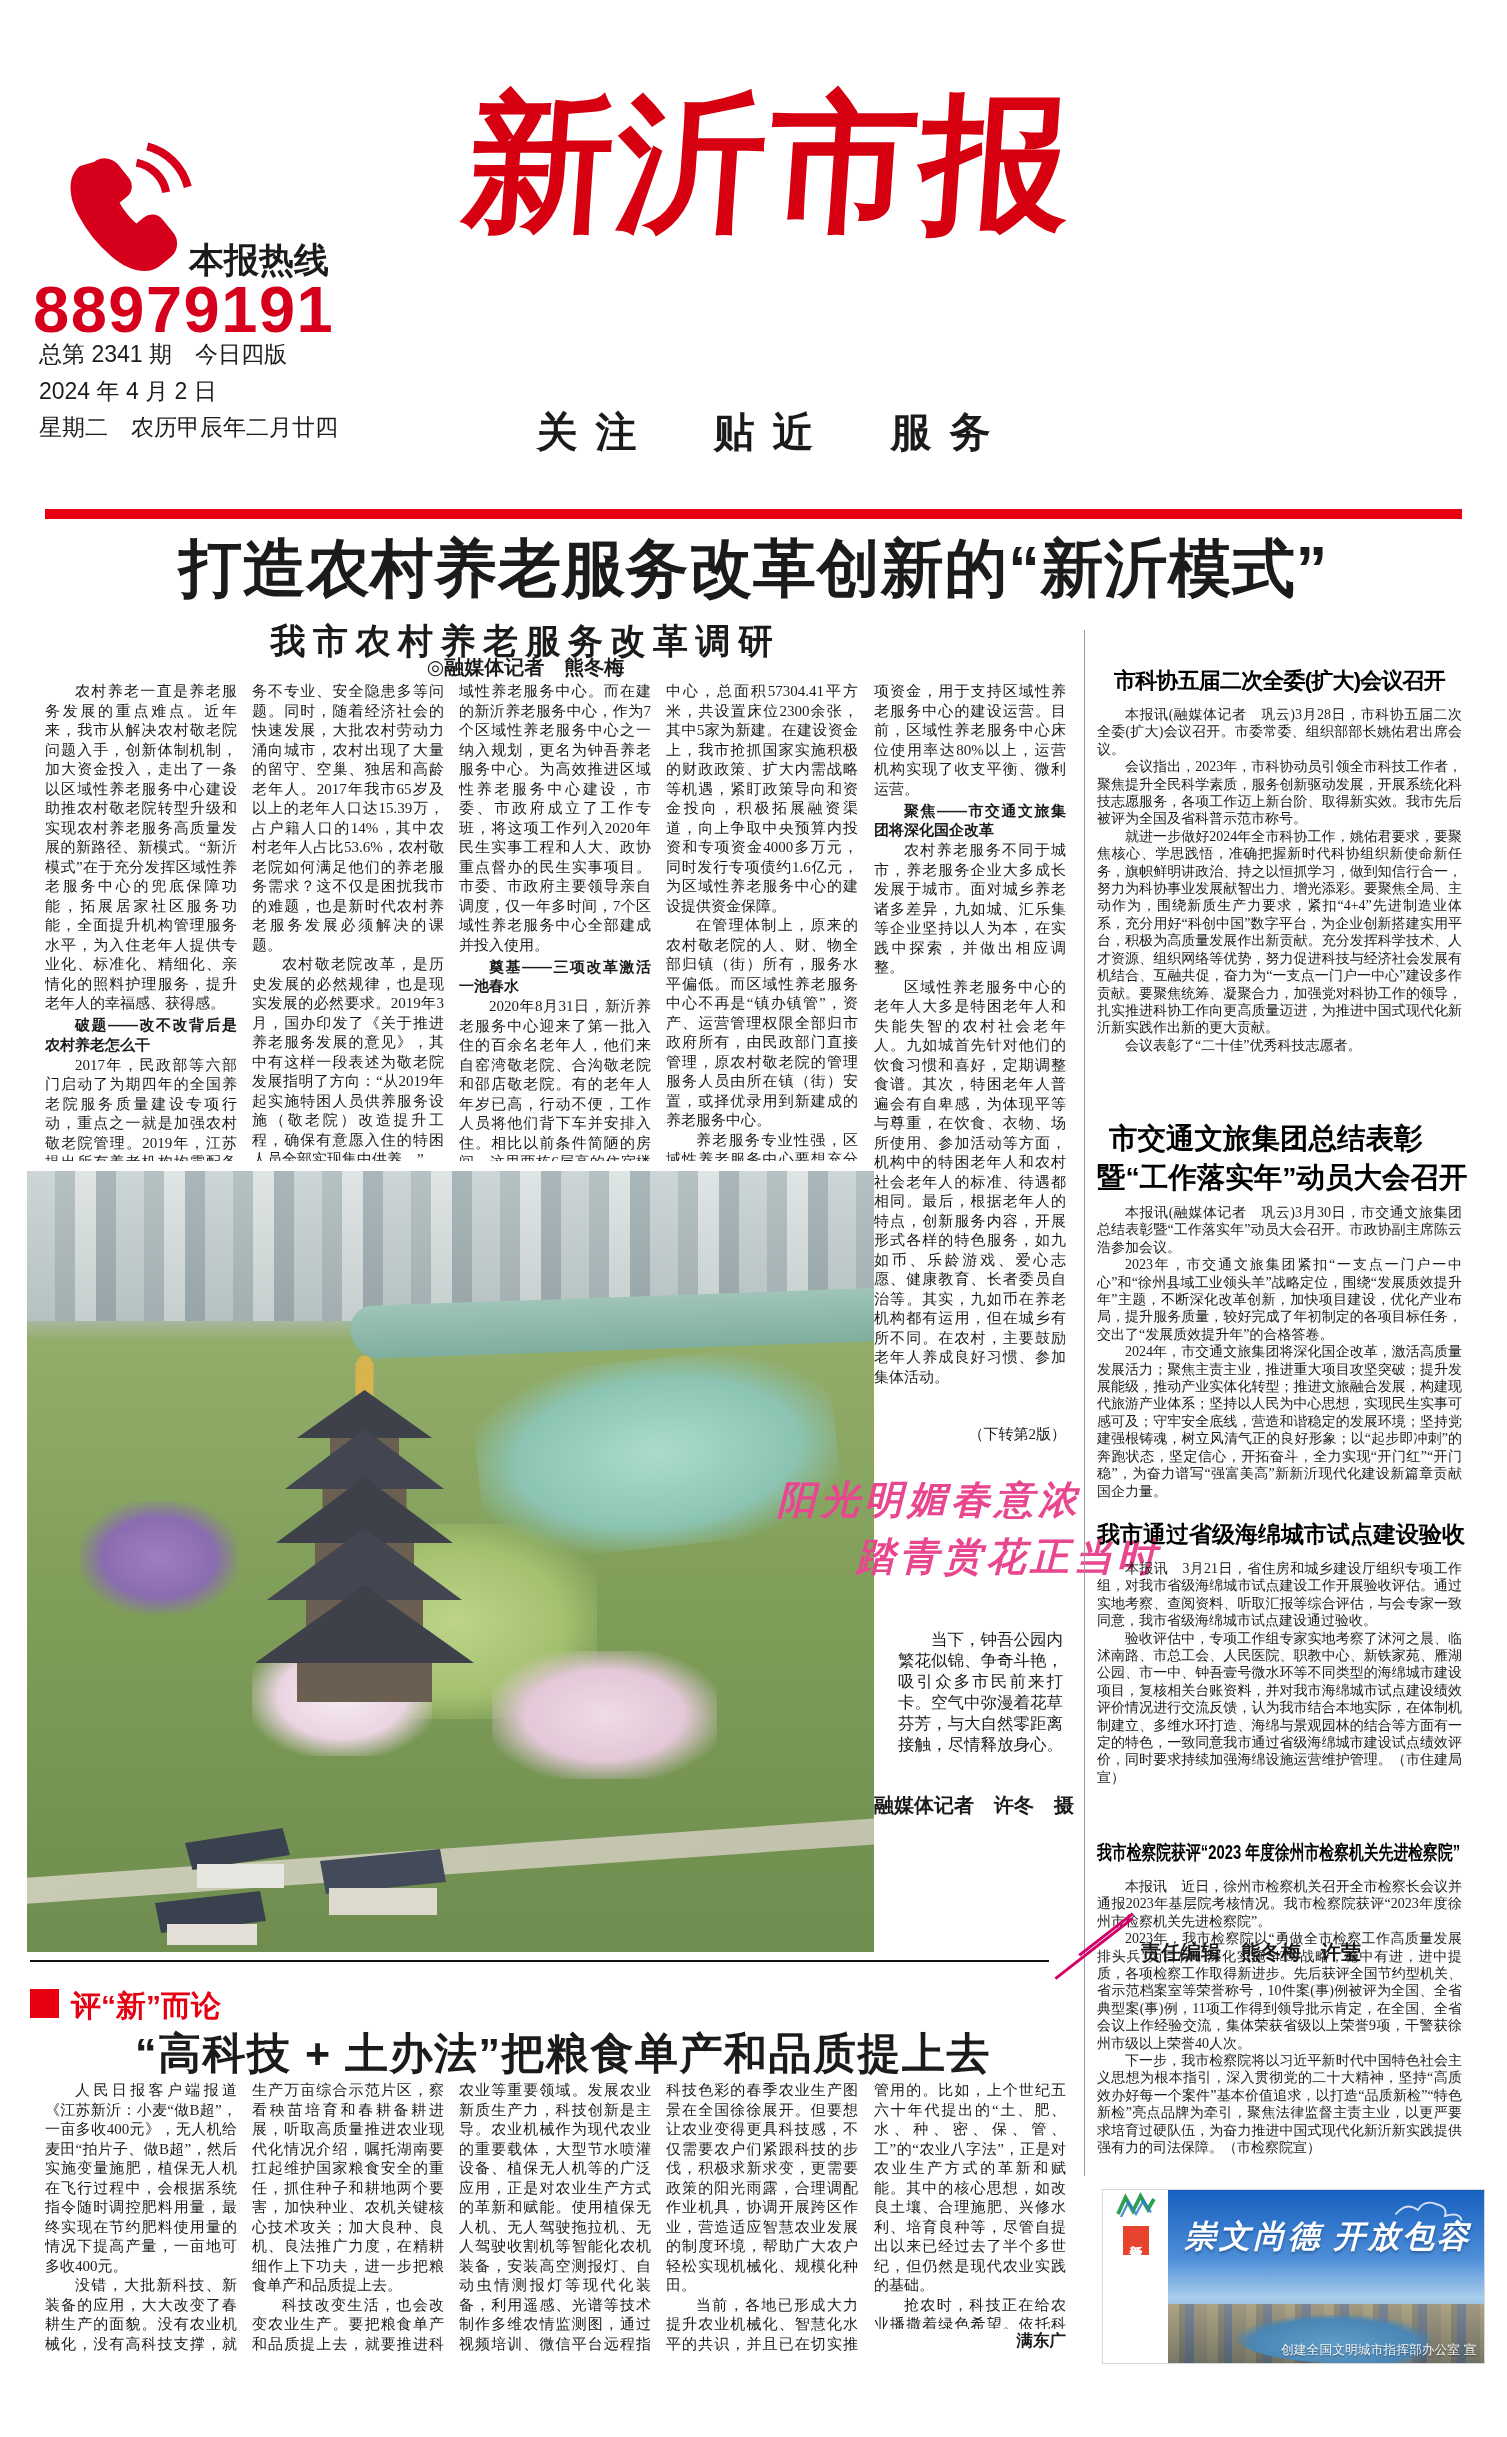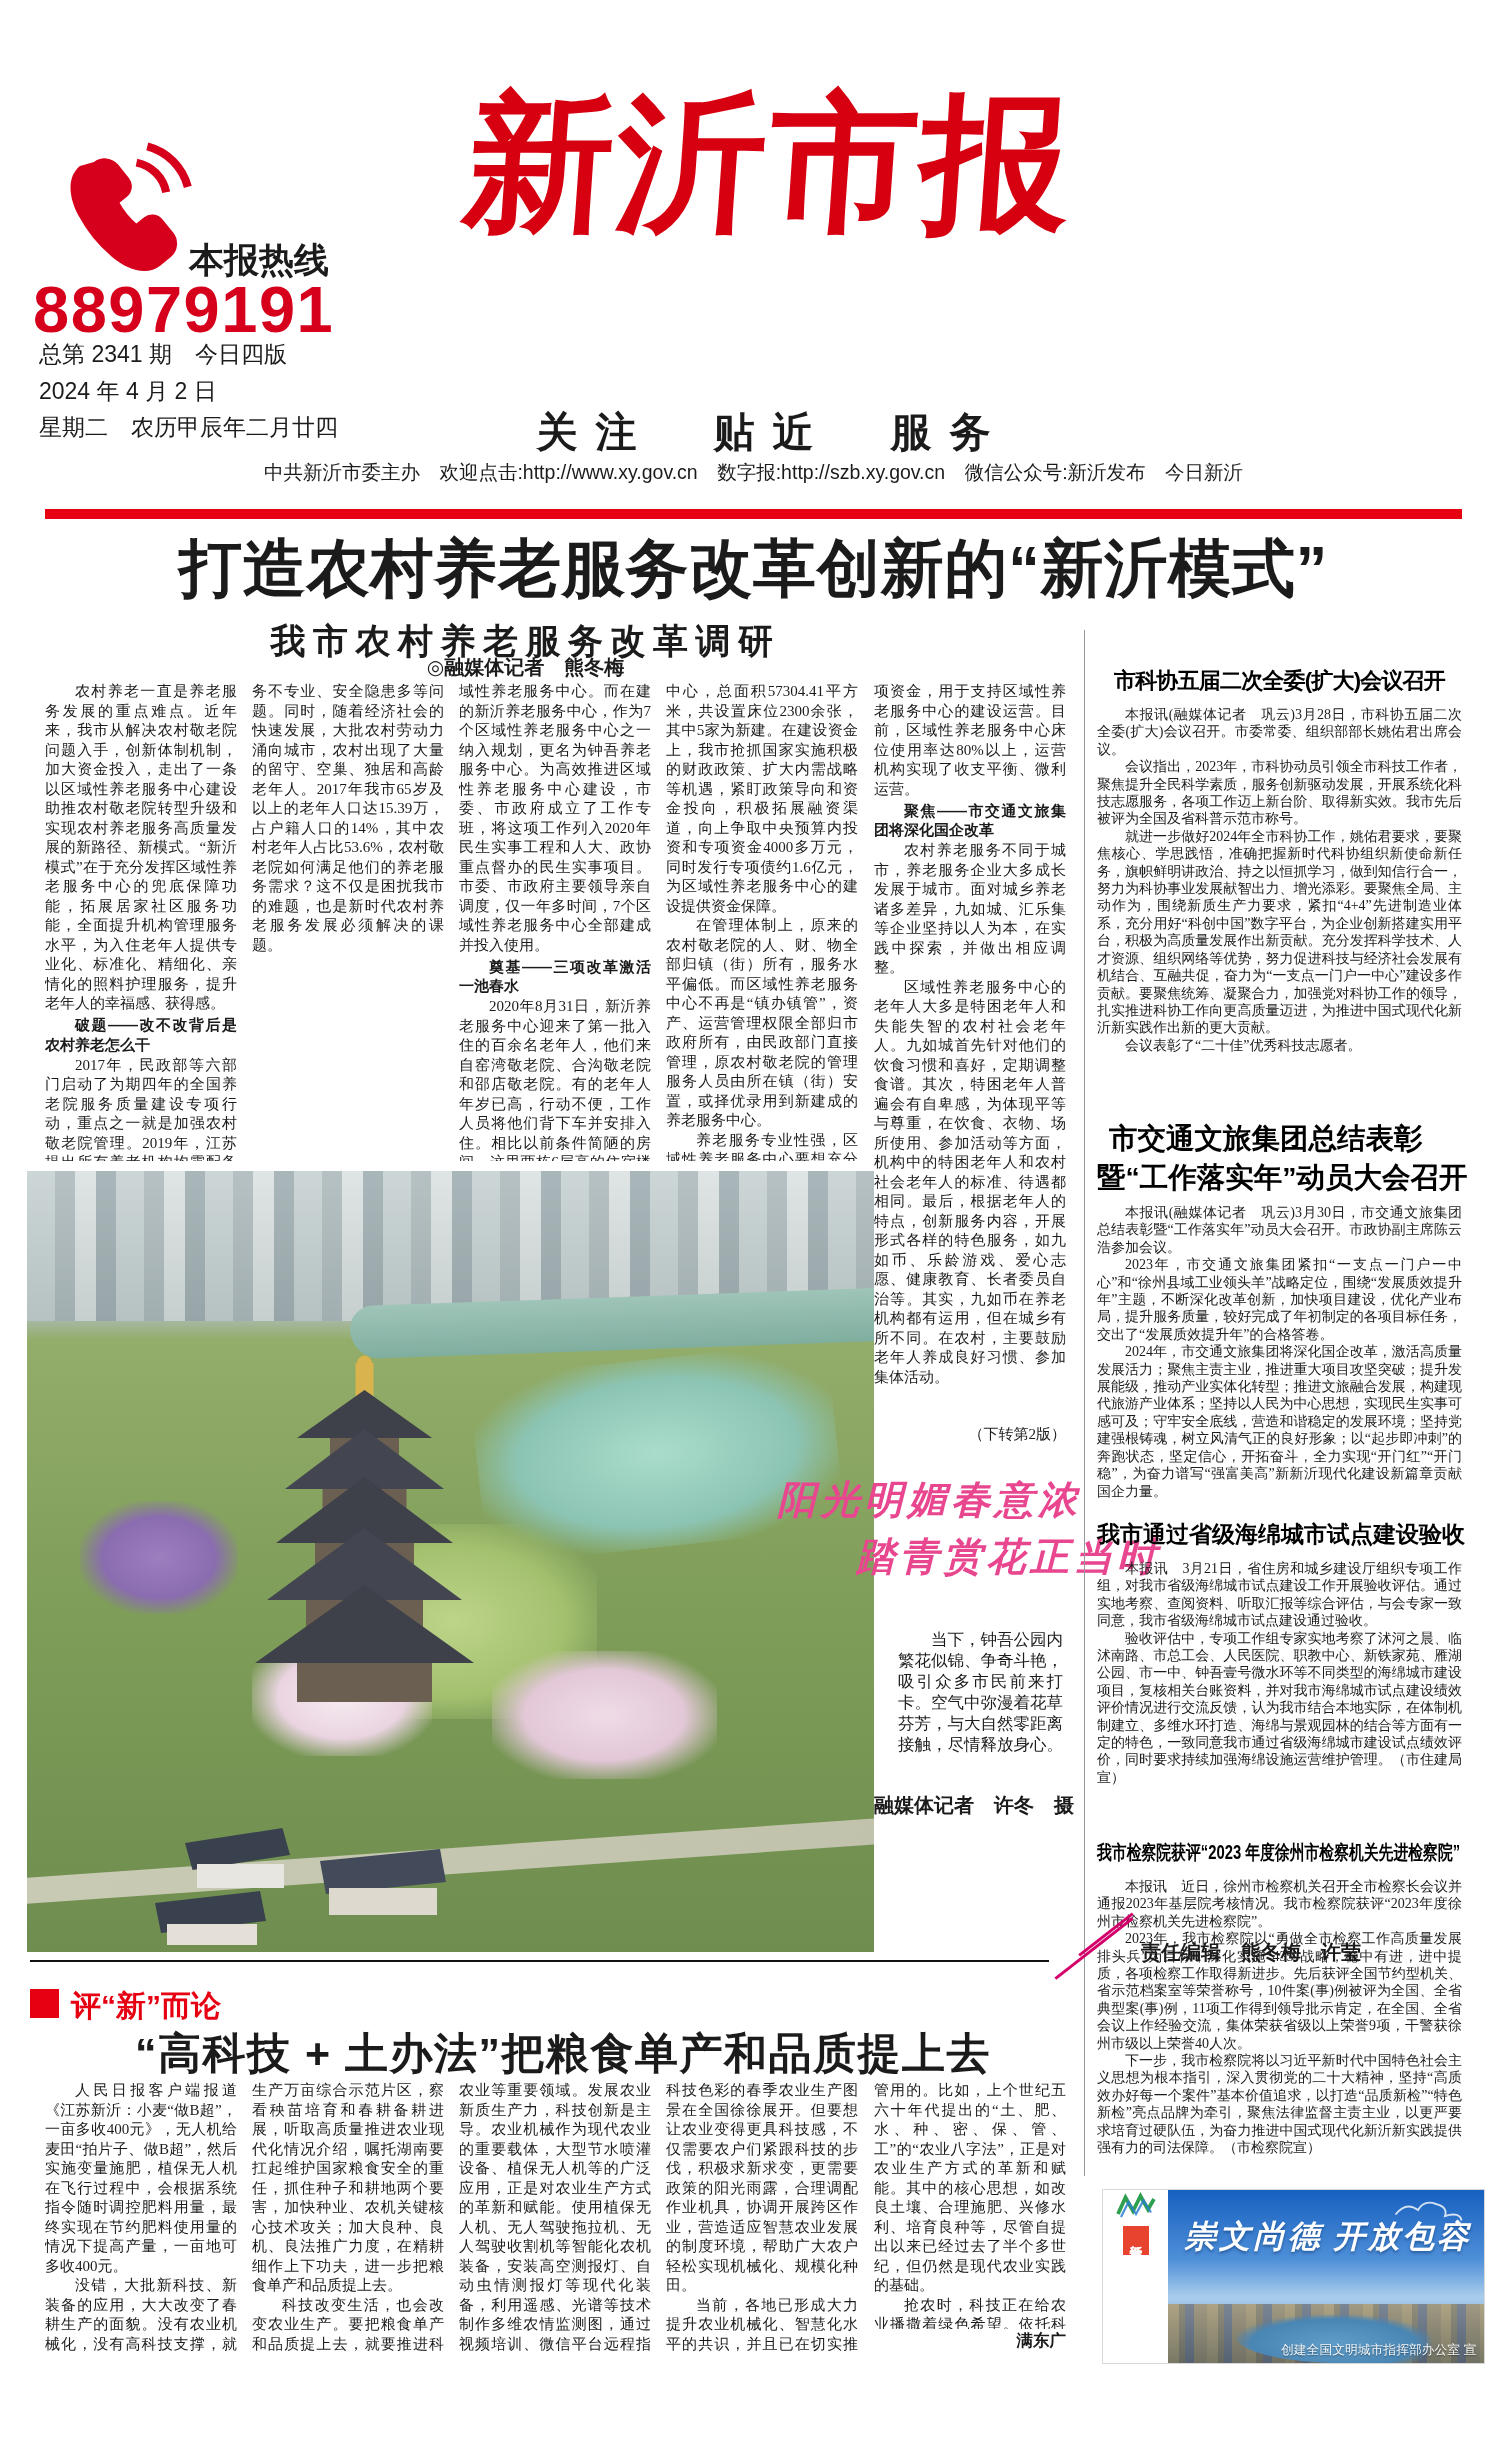--- a/index.html
+++ b/index.html
@@ -73,35 +73,35 @@
     </svg>
   </div>
   <div class="abs sans b nowrap" style="left:189px;top:237px;font-size:35px;">本报热线</div>
   <div class="abs sans b nowrap red" style="left:33px;top:272px;font-size:65px;letter-spacing:1.5px;color:#d6001c;">88979191</div>
   <div class="abs sans nowrap" style="left:39px;top:339px;font-size:23px;">总第 2341 期　今日四版</div>
   <div class="abs sans nowrap" style="left:39px;top:376px;font-size:23px;">2024 年 4 月 2 日</div>
   <div class="abs sans nowrap" style="left:39px;top:412px;font-size:23px;">星期二　农历甲辰年二月廿四</div>
 
   <div class="abs nowrap" id="masthead-title" style="left:465px;top:90px;">新沂市报</div>
   <div class="abs ctr nowrap" id="slogan" style="left:480px;top:405px;width:585px;">关注　贴近　服务</div>
-  <div class="abs sans ctr nowrap" style="left:105px;top:459px;width:1297px;font-size:19.5px;">中共新沂市委主办　欢迎点击:http://www.xy.gov.cn　数字报:http://szb.xy.gov.cn　微信公众号:新沂发布　今日新沂</div>
 
   <div class="abs redrule" style="left:45px;top:509px;width:1417px;height:9.8px;"></div>
 
   <div class="abs sans ctr nowrap" id="lead-headline" style="left:45px;top:531px;width:1417px;">打造农村养老服务改革创新的“新沂模式”</div>
   <div class="abs ctr nowrap" id="lead-subtitle" style="left:45px;top:618px;width:961px;">我市农村养老服务改革调研</div>
   <div class="abs sans ctr nowrap" id="lead-byline" style="left:45px;top:654px;width:961px;">◎融媒体记者　熊冬梅</div>
 
   <div class="abs ncol" style="left:45px;top:682px;height:479px;">
       <p class="para">农村养老一直是养老服务发展的重点难点。近年来，我市从解决农村敬老院问题入手，创新体制机制，加大资金投入，走出了一条以区域性养老服务中心建设助推农村敬老院转型升级和实现农村养老服务高质量发展的新路径、新模式。“新沂模式”在于充分发挥区域性养老服务中心的兜底保障功能，拓展居家社区服务功能，全面提升机构管理服务水平，为入住老年人提供专业化、标准化、精细化、亲情化的照料护理服务，提升老年人的幸福感、获得感。</p>
       <div class="sub">破题——改不改背后是农村养老怎么干</div>
       <p class="para">2017年，民政部等六部门启动了为期四年的全国养老院服务质量建设专项行动，重点之一就是加强农村敬老院管理。2019年，江苏提出所有养老机构均需配备消防设施。当时，我市的20所农村敬老院大多由上世纪七八十年代的中小学改建而成，常修常坏，多为C级危房，已失去改修的价值。而且一所敬老院维修改造花费至少30万元，20所敬老院就需600万元，镇级财力薄弱，很难投入大笔资金对敬老院进行改造。</p>
     </div>
   <div class="abs ncol" style="left:252px;top:682px;height:479px;">
       <p class="para pc">务不专业、安全隐患多等问题。同时，随着经济社会的快速发展，大批农村劳动力涌向城市，农村出现了大量的留守、空巢、独居和高龄老年人。2017年我市65岁及以上的老年人口达15.39万，占户籍人口的14%，其中农村老年人占比53.6%，农村敬老院如何满足他们的养老服务需求？这不仅是困扰我市的难题，也是新时代农村养老服务发展必须解决的课题。</p>
+      <p class="para">农村敬老院改革，是历史发展的必然规律，也是现实发展的必然要求。2019年3月，国办印发了《关于推进养老服务发展的意见》，其中有这样一段表述为敬老院发展指明了方向：“从2019年起实施特困人员供养服务设施（敬老院）改造提升工程，确保有意愿入住的特困人员全部实现集中供养。”</p>
     </div>
   <div class="abs ncol" style="left:459px;top:682px;height:479px;">
       <p class="para pc">域性养老服务中心。而在建的新沂养老服务中心，作为7个区域性养老服务中心之一纳入规划，更名为钟吾养老服务中心。为高效推进区域性养老服务中心建设，市委、市政府成立了工作专班，将这项工作列入2020年民生实事工程和人大、政协重点督办的民生实事项目。市委、市政府主要领导亲自调度，仅一年多时间，7个区域性养老服务中心全部建成并投入使用。</p>
       <div class="sub">奠基——三项改革激活一池春水</div>
       <p class="para">2020年8月31日，新沂养老服务中心迎来了第一批入住的百余名老年人，他们来自窑湾敬老院、合沟敬老院和邵店敬老院。有的老年人年岁已高，行动不便，工作人员将他们背下车并安排入住。相比以前条件简陋的房间，这里两栋6层高的住宿楼以廊道连接，合围形成的庭院景观宜人。7家区域性养老服务</p>
     </div>
   <div class="abs ncol" style="left:666px;top:682px;height:479px;">
       <p class="para pc">中心，总面积57304.41平方米，共设置床位2300余张，其中5家为新建。在建设资金上，我市抢抓国家实施积极的财政政策、扩大内需战略等机遇，紧盯政策导向和资金投向，积极拓展融资渠道，向上争取中央预算内投资和专项资金4000多万元，同时发行专项债约1.6亿元，为区域性养老服务中心的建设提供资金保障。</p>
       <p class="para">在管理体制上，原来的农村敬老院的人、财、物全部归镇（街）所有，服务水平偏低。而区域性养老服务中心不再是“镇办镇管”，资产、运营管理权限全部归市政府所有，由民政部门直接管理，原农村敬老院的管理服务人员由所在镇（街）安置，或择优录用到新建成的养老服务中心。</p>
       <p class="para">养老服务专业性强，区域性养老服务中心要想充分发挥作用，需要依托专业队伍进行运营。</p>

